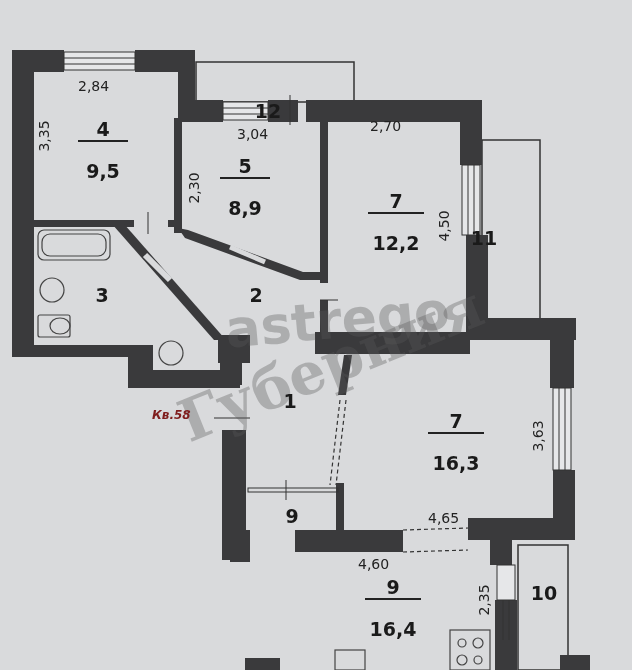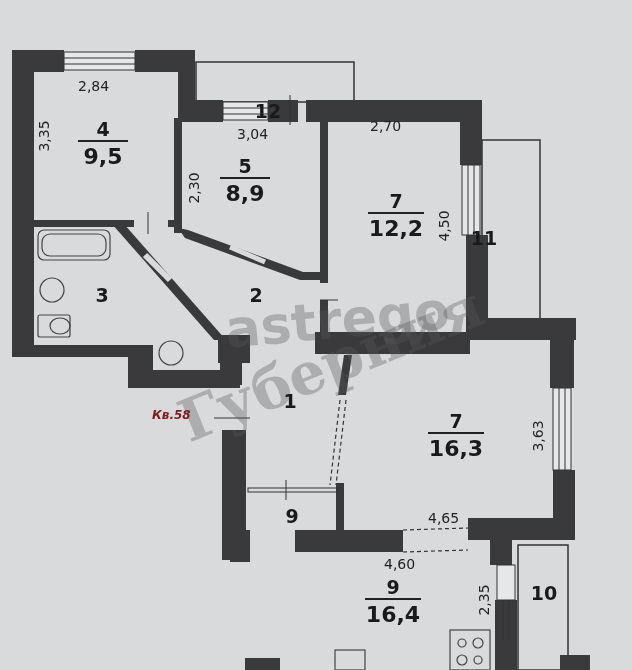--- a/index.html
+++ b/index.html
@@ -1,20 +1,20 @@
 <!DOCTYPE html>
 <html><head>
 <meta charset="utf-8">
 <style>
   html,body{margin:0;padding:0;}
   body{width:632px;height:670px;overflow:hidden;background:#d9dadc;font-family:"DejaVu Sans","Liberation Sans",sans-serif;position:relative;}
   svg{position:absolute;left:0;top:0;}
   .lbl{position:absolute;font-weight:bold;color:#1a1a1a;text-align:center;}
   .num{font-size:19px;}
-  .area{font-size:22px;border-top:2px solid #222;padding-top:2px;}
+  .area{font-size:19px;border-top:2px solid #222;padding-top:18px;}
   .dim{position:absolute;font-size:14px;color:#222;}
   .vert{transform:rotate(-90deg);transform-origin:center;}
   .kv{position:absolute;font-size:12px;font-style:italic;font-weight:bold;color:#7f1d1d;}
   .wm{position:absolute;color:rgba(90,90,90,0.35);font-weight:bold;pointer-events:none;}
 </style>
 </head>
 <body>
 
 <svg width="632" height="670" viewBox="0 0 632 670">
 
@@ -165,14 +165,14 @@
 <div class="kv" style="left:152px;top:408px;">Кв.58</div>
 
 <div class="dim" style="left:78px;top:78px;">2,84</div>
 <div class="dim vert" style="left:28px;top:128px;">3,35</div>
 <div class="dim" style="left:237px;top:126px;">3,04</div>
 <div class="dim vert" style="left:178px;top:180px;">2,30</div>
 <div class="dim" style="left:370px;top:118px;">2,70</div>
 <div class="dim vert" style="left:428px;top:218px;">4,50</div>
 <div class="dim vert" style="left:522px;top:428px;">3,63</div>
 <div class="dim" style="left:428px;top:510px;">4,65</div>
-<div class="dim" style="left:384px;top:556px;">4,60</div>
+<div class="dim" style="left:358px;top:556px;">4,60</div>
 <div class="dim vert" style="left:468px;top:592px;">2,35</div>
 
 </body></html>

